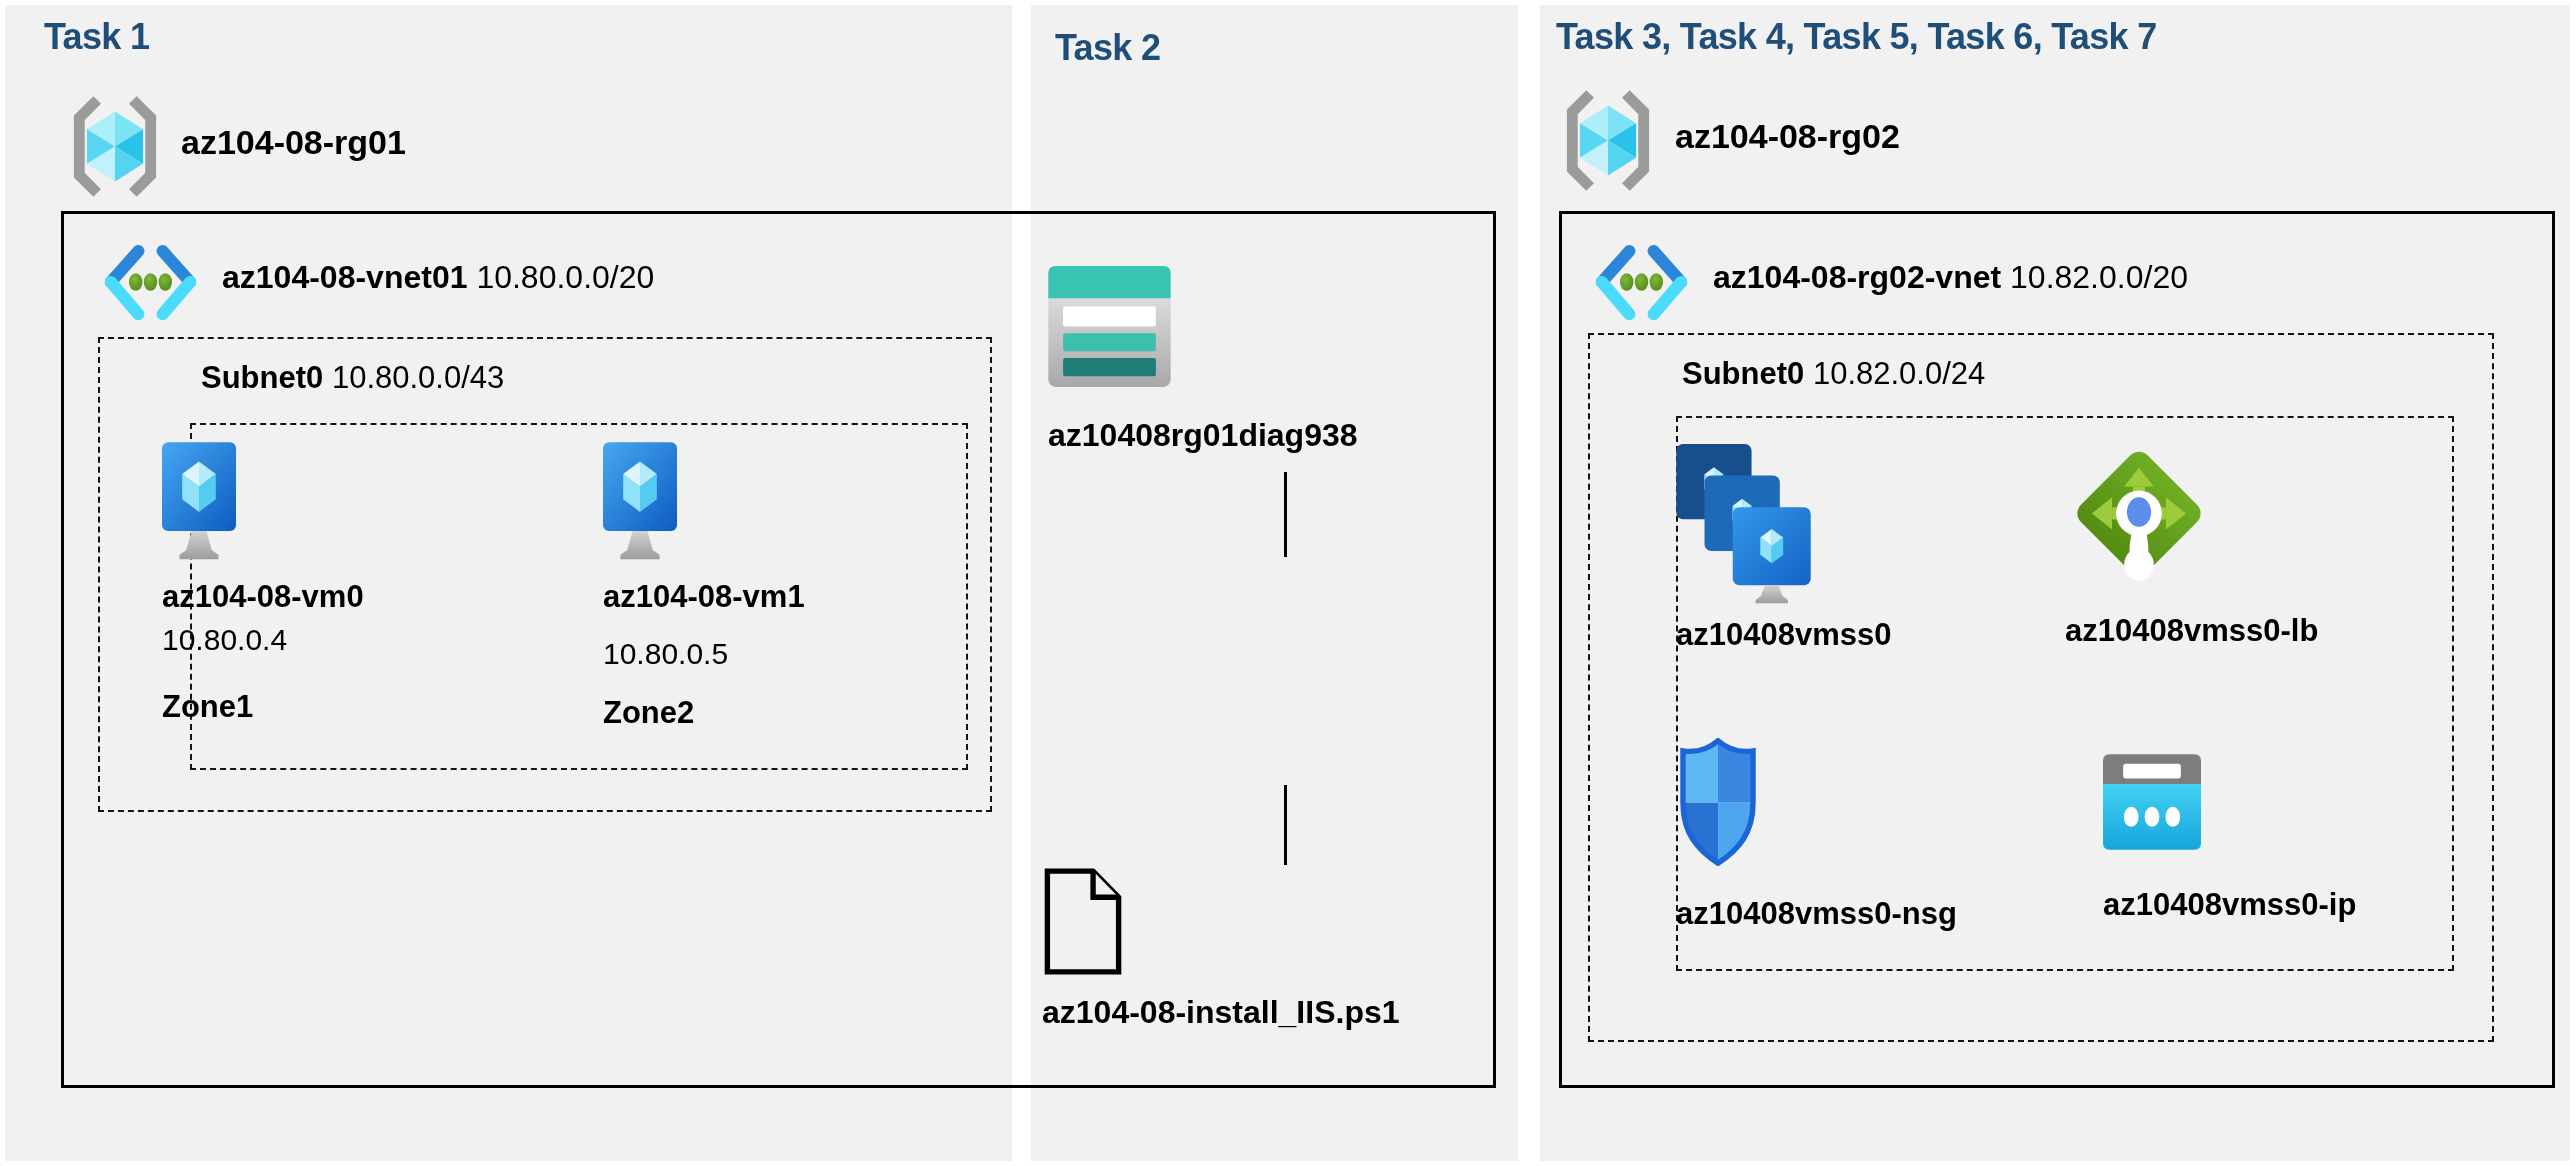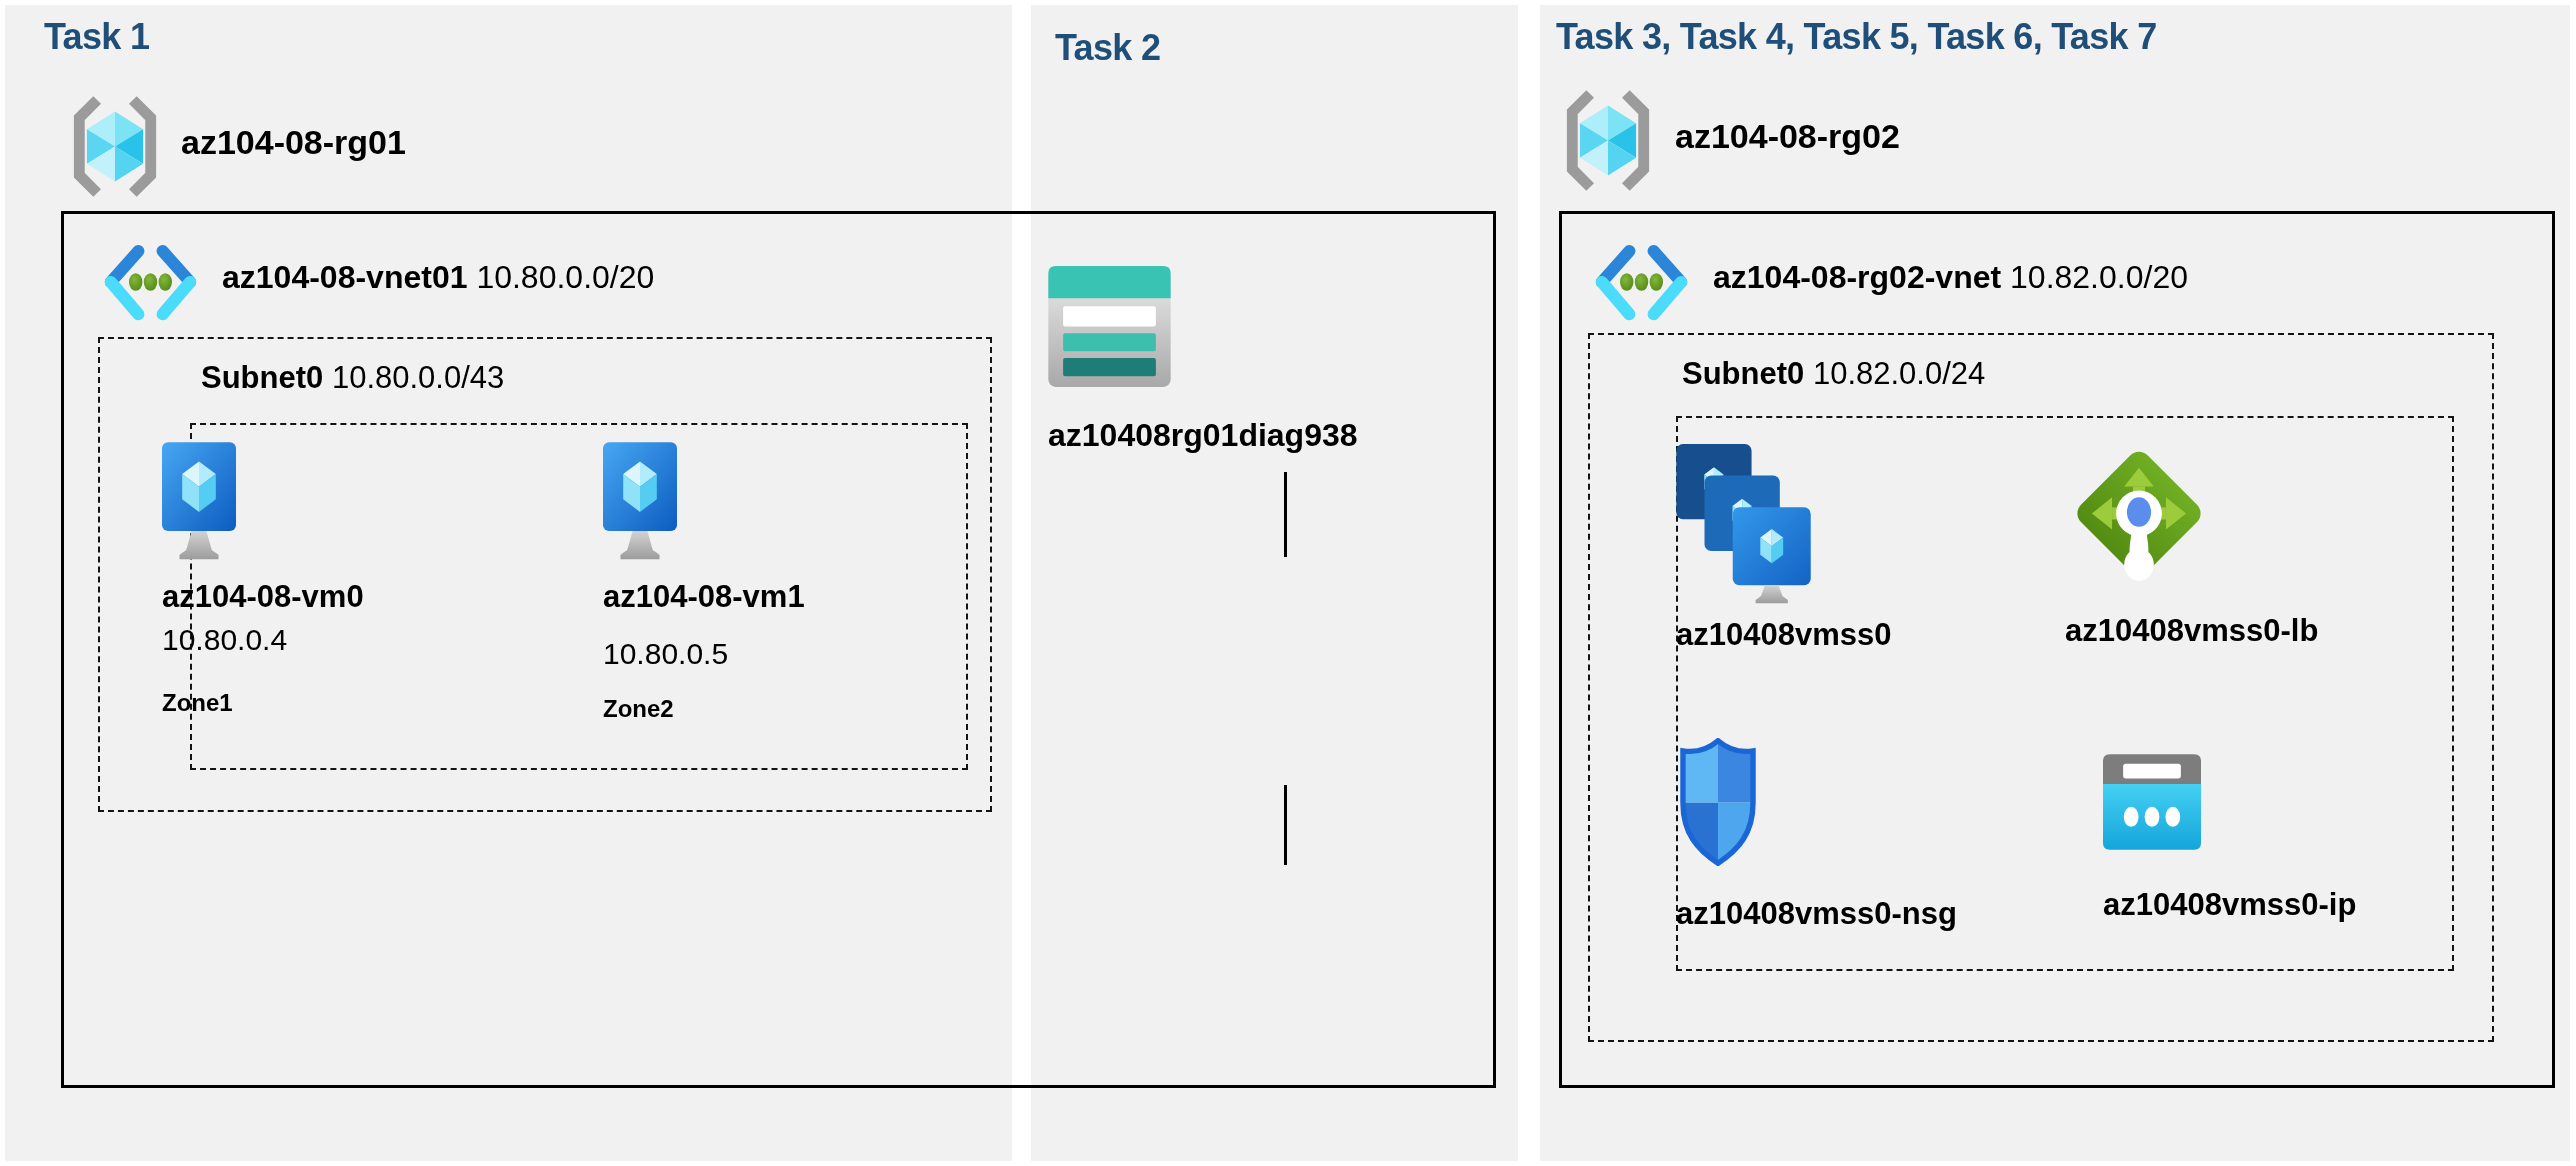--- a/index.html
+++ b/index.html
@@ -12,21 +12,21 @@
   .outline-box{position:absolute;border:3.4px solid #000;}
   .dashed-box{position:absolute;border:2.7px dashed #141414;}
   .rg-label{position:absolute;font-size:34px;font-weight:700;white-space:nowrap;}
   .vnet-label{position:absolute;font-size:32px;white-space:nowrap;}
   .vnet-label .b{font-weight:700;}
   .subnet-label{position:absolute;font-size:31px;white-space:nowrap;}
   .subnet-label .b{font-weight:700;}
   .node{position:absolute;display:flex;flex-direction:column;align-items:flex-start;}
   .node .name{font-size:31px;font-weight:700;white-space:nowrap;}
   .node .ip{font-size:30px;font-weight:400;white-space:nowrap;}
-  .node .zone{font-size:24px;font-weight:700;white-space:nowrap;}
+  .node .zone{font-size:31px;font-weight:700;white-space:nowrap;}
   .node .big-name{font-size:32px;font-weight:700;white-space:nowrap;}
   .icon-slot{display:flex;align-items:center;justify-content:center;}
   .connector{position:absolute;width:2.7px;background:#000;}
   svg{display:block;}
 </style>
 </head>
 <body>
 
 <div class="canvas">
 
@@ -170,20 +170,27 @@
       <rect x="22" y="137" width="138" height="27" rx="3" fill="#1e7d76"></rect>
     </svg>
     <div class="big-name" style="margin-top:30px">az10408rg01diag938</div>
   </div>
 
   <div class="connector" style="left:1284px;top:472px;height:85px"></div>
 
 
   <div class="connector" style="left:1284px;top:785px;height:80px"></div>
 
+  <div class="node" style="left:1042px;top:867px;width:472px">
+    <svg width="82" height="109" viewBox="0 0 122 162">
+      <path d="M8,6 L76,6 L114,45 L114,156 L8,156 Z" fill="#f1f1f1" stroke="#000" stroke-width="8" stroke-linejoin="miter"></path>
+      <path d="M76,6 L76,45 L114,45" fill="#f1f1f1" stroke="#000" stroke-width="8" stroke-linejoin="miter"></path>
+    </svg>
+    <div class="big-name" style="margin-top:17.5px">az104-08-install_IIS.ps1</div>
+  </div>
 
   <svg style="position:absolute;left:1591px;top:243px" width="101" height="82" viewBox="0 0 150 122">
     <path d="M57,12 L16,58" stroke="#2b85d8" stroke-width="18" stroke-linecap="round" fill="none"></path>
     <path d="M16,58 L57,106" stroke="#4adcfa" stroke-width="18" stroke-linecap="round" fill="none"></path>
     <path d="M93,12 L134,58" stroke="#2b85d8" stroke-width="18" stroke-linecap="round" fill="none"></path>
     <path d="M134,58 L93,106" stroke="#4adcfa" stroke-width="18" stroke-linecap="round" fill="none"></path>
     <ellipse cx="53" cy="58" rx="10" ry="13" fill="url(#dotG)"></ellipse>
     <ellipse cx="75" cy="58" rx="10" ry="13" fill="url(#dotG)"></ellipse>
     <ellipse cx="97" cy="58" rx="10" ry="13" fill="url(#dotG)"></ellipse>
   </svg>

